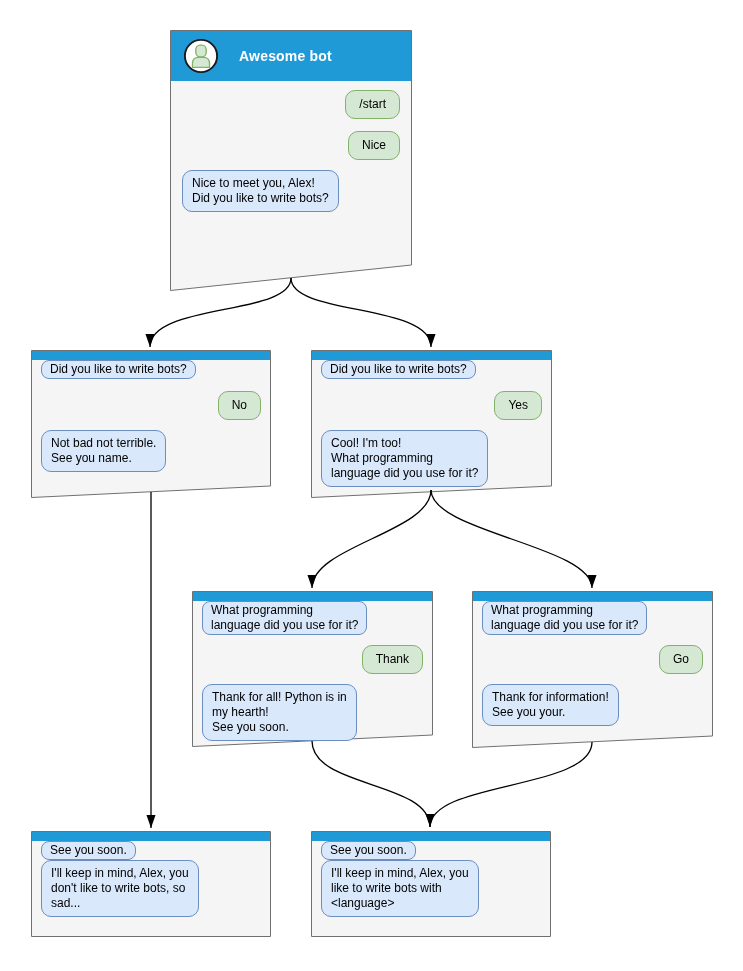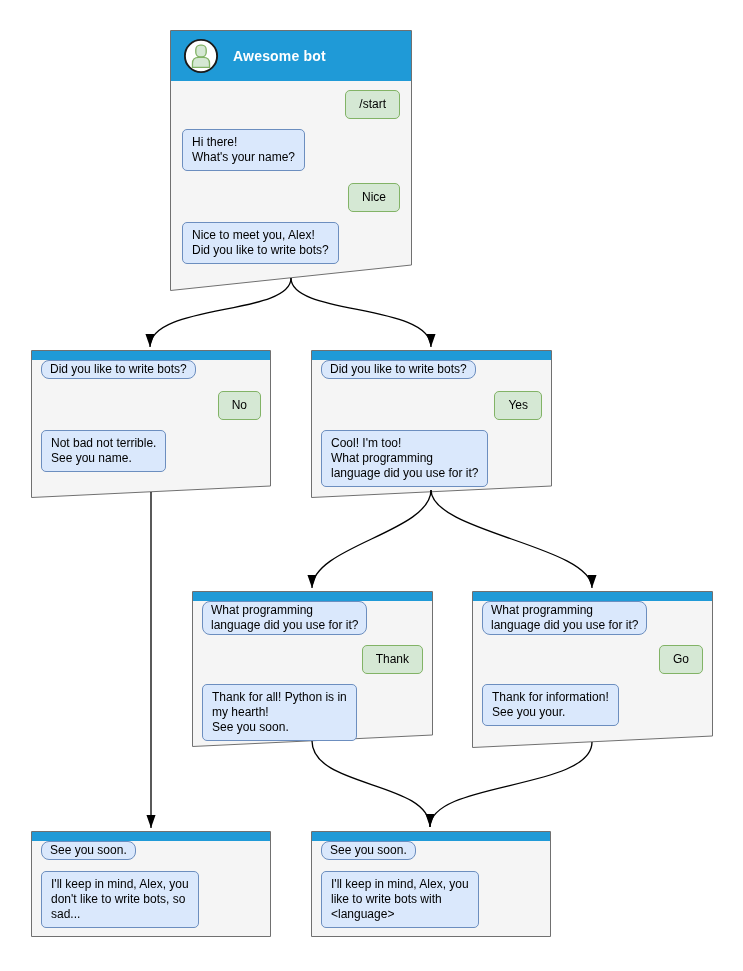--- a/index.html
+++ b/index.html
@@ -5,32 +5,32 @@
   html,body{margin:0;padding:0;background:#ffffff;}
   .canvas{
     position:relative;width:743px;height:971px;background:#ffffff;overflow:hidden;
     font-family:"Liberation Sans","DejaVu Sans",sans-serif;font-size:12px;color:#000;
   }
   .edges{position:absolute;inset:0;z-index:6;pointer-events:none;}
   .window{position:absolute;z-index:2;}
   .shape{position:absolute;inset:0;}
   .titlebar{
     position:absolute;top:1px;left:1px;right:1px;height:50px;
-    background:#1f9ad7;display:flex;align-items:center;gap:14px;padding-left:12px;box-sizing:border-box;
+    background:#1f9ad7;display:flex;align-items:center;gap:20px;padding-left:12px;box-sizing:border-box;
   }
   .minibar{position:absolute;top:1px;left:1px;right:1px;height:9px;background:#1f9ad7;}
   .wtitle{color:#ffffff;font-weight:bold;font-size:14px;letter-spacing:.2px;}
   .content{position:absolute;left:0;right:0;display:flex;flex-direction:column;box-sizing:border-box;}
   .content.main{top:50px;padding:10px 12px 0 12px;}
   .content.sub{top:10px;padding:0 10px;}
-  .msg{white-space:pre-line;line-height:15px;border-radius:5px;box-sizing:border-box;}
+  .msg{white-space:pre-line;line-height:15px;border-radius:10px;box-sizing:border-box;}
   .b-bot{background:#dae8fc;border:1px solid #6c8ebf;align-self:flex-start;padding:5px 9px;max-width:180px;}
   .b-user{background:#d5e8d4;border:1px solid #82b366;align-self:flex-end;padding:6px 13px;text-align:center;}
   .b-compact{padding:1px 8px;border-radius:8px;}
-  .mt10{margin-top:10px;} .mt11{margin-top:11px;} .mt12{margin-top:12px;}
+  .mt10{margin-top:10px;} .mt11{} .mt12{margin-top:12px;}
 </style>
 </head>
 <body>
 
 <div class="canvas">
 
   <svg class="edges" width="743" height="971">
     <defs>
       <marker id="arrow" viewBox="0 0 10 10" refX="10" refY="5" markerWidth="10" markerHeight="10" orient="auto">
         <path d="M0,1.5 L10,5 L0,8.5 Z" fill="#000"></path>
@@ -52,22 +52,20 @@
     <div class="titlebar">
       <svg width="36" height="36" viewBox="0 0 38 38">
         <circle cx="19" cy="19" r="17" fill="#ffffff" stroke="#1a1a1a" stroke-width="2"></circle>
         <rect x="13.5" y="7.5" width="11" height="12.5" rx="4.5" ry="5" fill="#d5e8d4" stroke="#82b366" stroke-width="1.4"></rect>
         <path d="M10,31 L10,27 Q10,20.5 16.5,20.5 L21.5,20.5 Q28,20.5 28,27 L28,31 Z" fill="#d5e8d4" stroke="#82b366" stroke-width="1.4"></path>
       </svg>
       <span class="wtitle">Awesome bot</span>
     </div>
     <div class="content main">
       <div class="msg b-user">/start</div>
-      <div class="msg b-bot mt10">Hi there!
-What's your name?</div>
       <div class="msg b-user mt12">Nice</div>
       <div class="msg b-bot mt10">Nice to meet you, Alex!
 Did you like to write bots?</div>
     </div>
   </section>
 
   <section class="window" style="left:31px;top:350px;width:240px;height:148px;">
     <svg class="shape" width="240" height="148" viewBox="0 0 240 148">
       <path d="M0.5,0.5 L239.5,0.5 L239.5,136 L0.5,147.5 Z" fill="#f5f5f5" stroke="#707070"></path>
     </svg>

